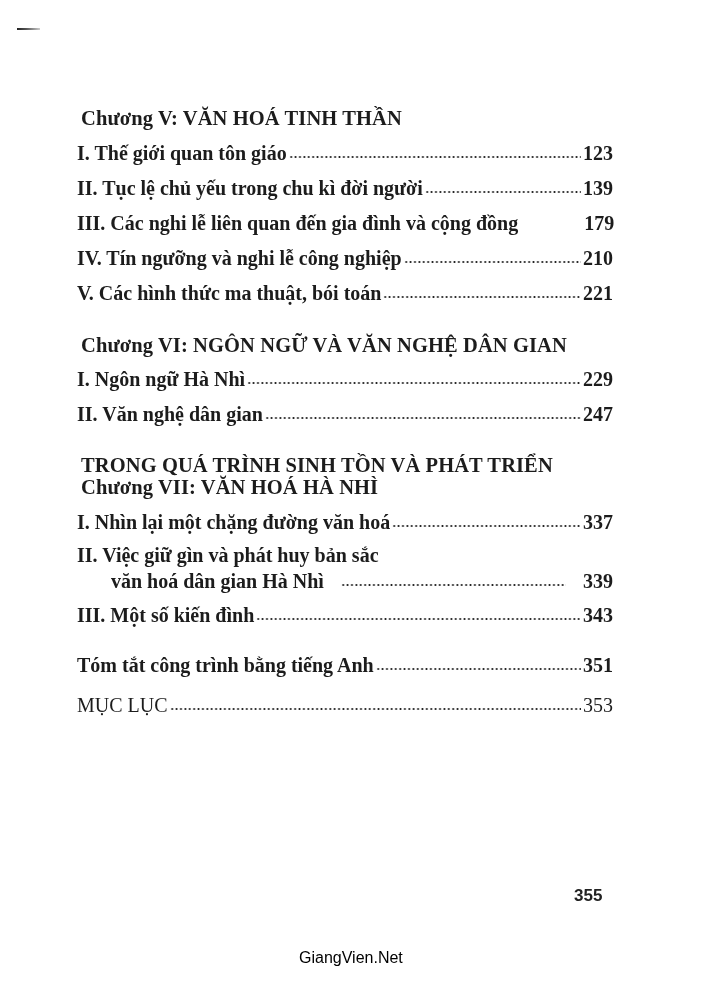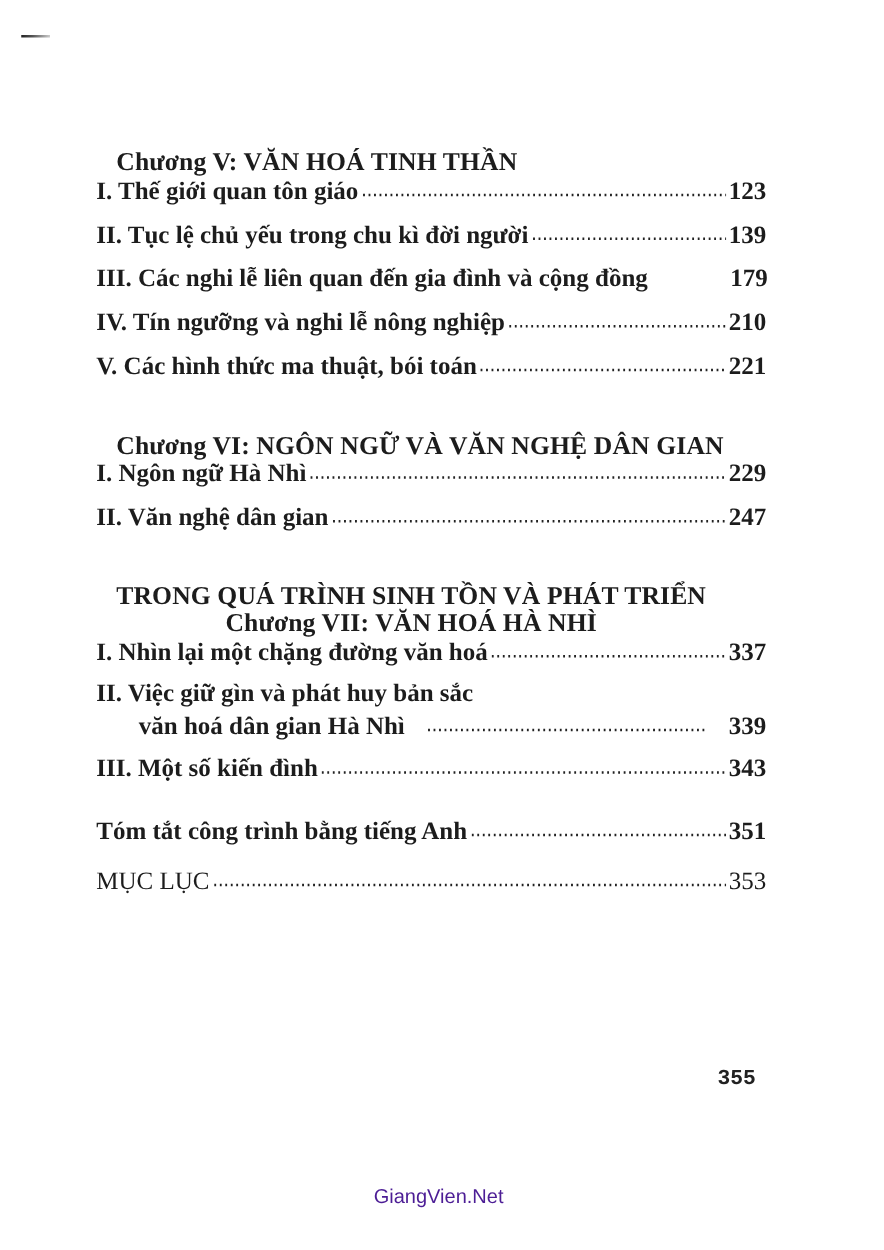--- a/index.html
+++ b/index.html
@@ -6,22 +6,22 @@
     body {
       width: 707px; height: 1000px; background: #ffffff; position: relative; overflow: hidden;
       font-family: "Liberation Serif", "DejaVu Serif", serif; color: #1c1c1c;
     }
     .corner-mark {
       position: absolute; left: 17px; top: 28px; width: 23px; height: 2px;
       background: linear-gradient(to right, #222 0%, #555 40%, #ccc 100%);
     }
     .toc { position: absolute; left: 77px; top: 100px; width: 536px; }
     .chapter {
-      font-weight: bold; font-size: 20.5px; line-height: 22px; margin: 16px;
-      letter-spacing: 0.1px; white-space: nowrap; text-align: center;
+      font-weight: bold; font-size: 20.5px; line-height: 22px; margin: 4px;
+      letter-spacing: 0.1px; white-space: nowrap;
     }
     .chapter .line { display: block; }
     .entry {
       display: flex; align-items: baseline; font-weight: bold; font-size: 20px;
       line-height: 24px; white-space: nowrap;
     }
     .entry.plain { font-weight: normal; }
     .entry .label { flex: 0 0 auto; }
     .entry .dots {
       flex: 1 1 auto; overflow: hidden; margin: 0 2px; position: relative; height: 18px;
@@ -29,26 +29,26 @@
     .entry .dots::after {
       content: ""; position: absolute; left: 0; right: 0; bottom: 2px; height: 2px;
       background-image: radial-gradient(circle, #222 0.9px, transparent 1.1px);
       background-size: 4.4px 2px; background-repeat: repeat-x;
     }
     .entry .page { flex: 0 0 auto; }
     .multi { font-weight: bold; font-size: 20px; line-height: 24px; }
     .multi .first { display: block; white-space: nowrap; }
     .multi .entry { padding-left: 34px; gap: 15px; }
     .page-number {
-      position: absolute; left: 574px; top: 854px; font-family: Liberation Mono, monospace;
+      position: absolute; left: 574px; top: 886px; font-family: Liberation Sans, sans-serif;
       font-weight: bold; font-size: 17px; color: #222;
     }
     .watermark {
       position: absolute; left: 299px; top: 949px; font-family: "Liberation Sans", "DejaVu Sans", sans-serif;
-      font-size: 16px; color: #4c1d95;
+      font-size: 16px; color: #000000;
     }
   </style>
 </head>
 <body>
 
 <div class="corner-mark"></div>
 
 <div class="toc">
 
   <div style="position:absolute; top:0; left:0; width:536px;">
@@ -64,21 +64,21 @@
       <span class="label">II. Tục lệ chủ yếu trong chu kì đời người</span>
       <span class="dots"></span>
       <span class="page">139</span>
     </div>
     <div class="entry" style="position:absolute; top:111px; left:0; width:536px;gap:31px;">
       <span class="label">III. Các nghi lễ liên quan đến gia đình và cộng đồng</span>
       <span class="dots"></span>
       <span class="page">179</span>
     </div>
     <div class="entry" style="position:absolute; top:146px; left:0; width:536px;">
-      <span class="label">IV. Tín ngưỡng và nghi lễ nông nghiệp</span>
+      <span class="label">IV. Tín ngưỡng và nghi lễ công nghiệp</span>
       <span class="dots"></span>
       <span class="page">210</span>
     </div>
     <div class="entry" style="position:absolute; top:181px; left:0; width:536px;">
       <span class="label">V. Các hình thức ma thuật, bói toán</span>
       <span class="dots"></span>
       <span class="page">221</span>
     </div>
   </div>
 

